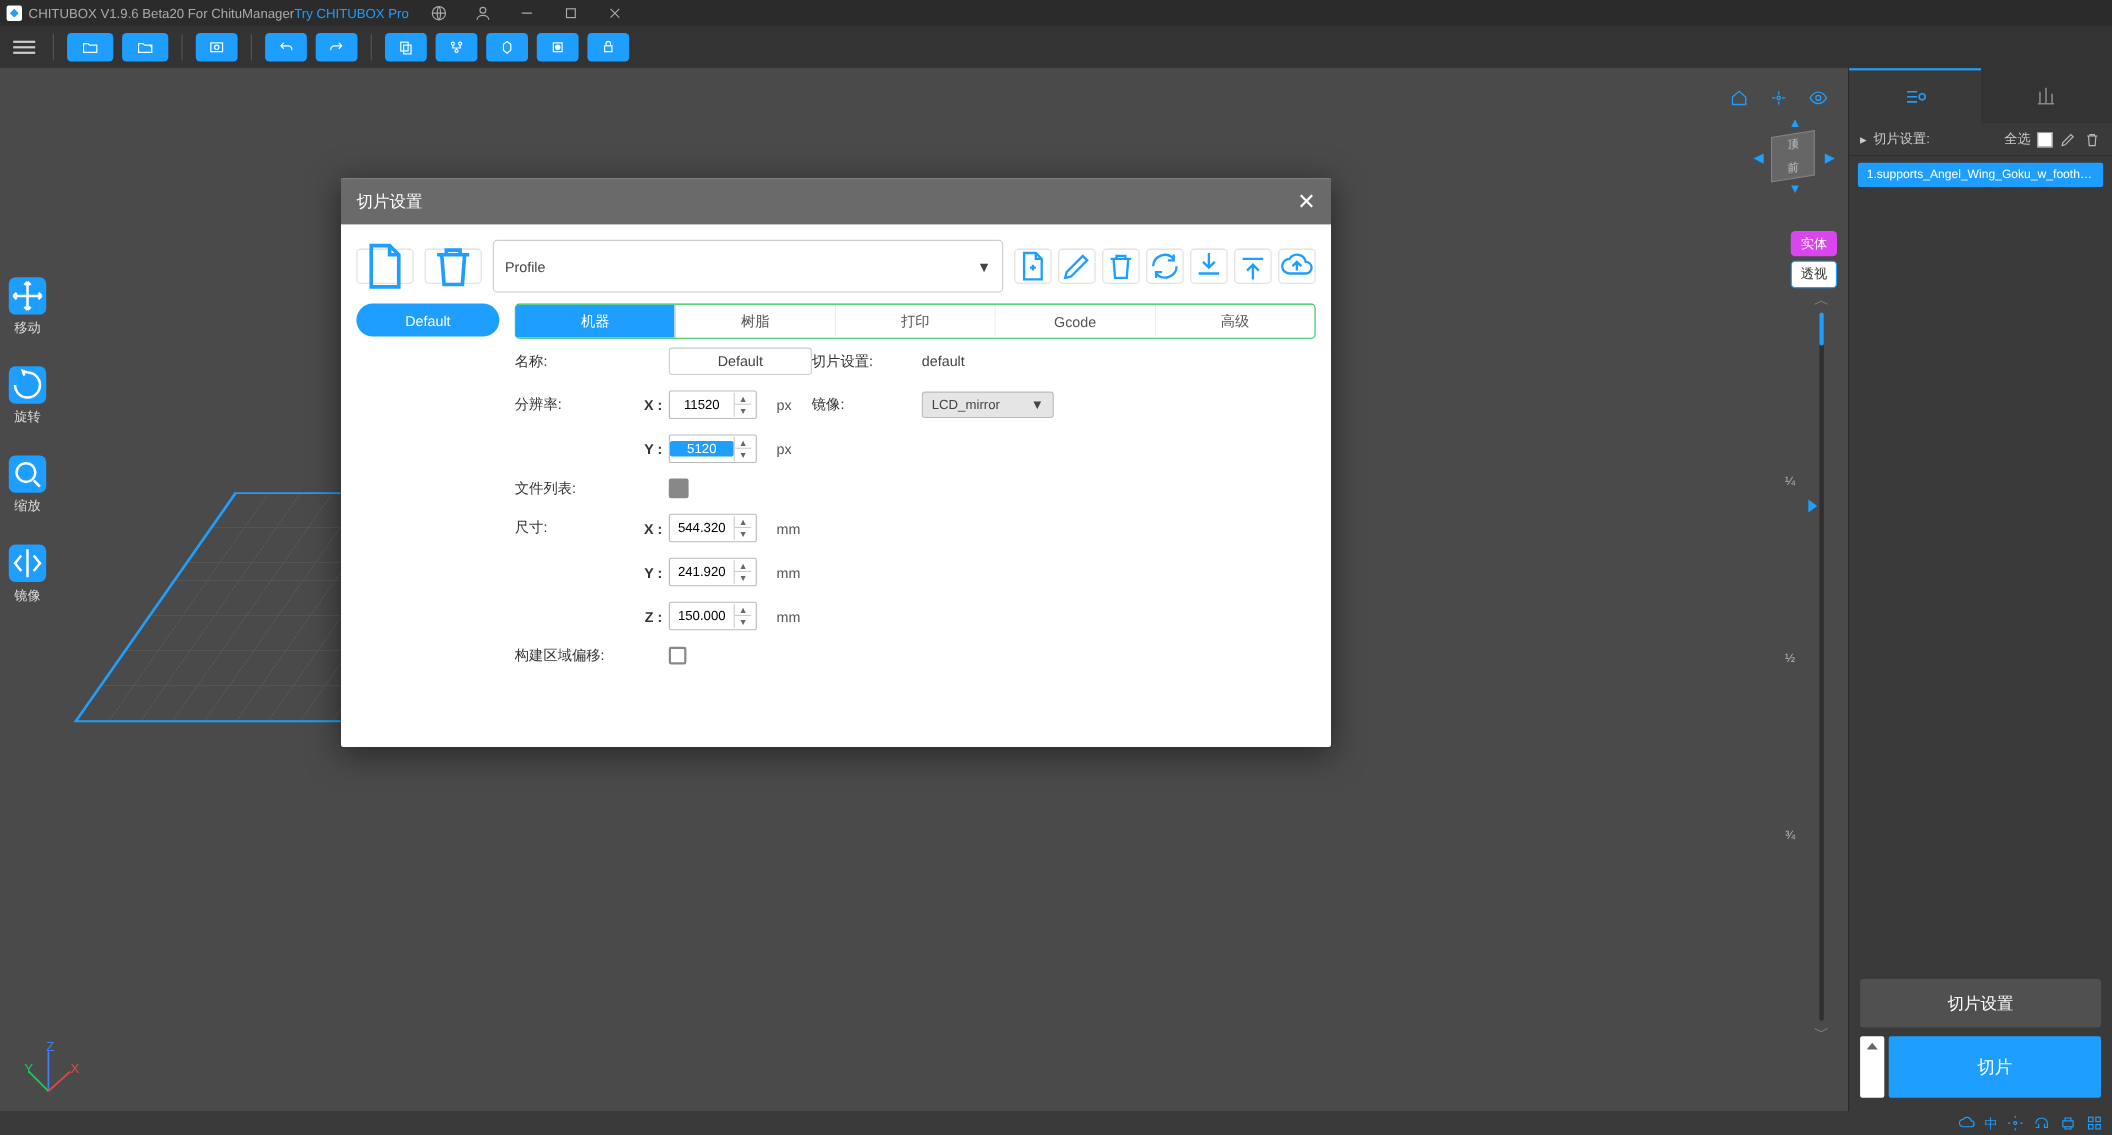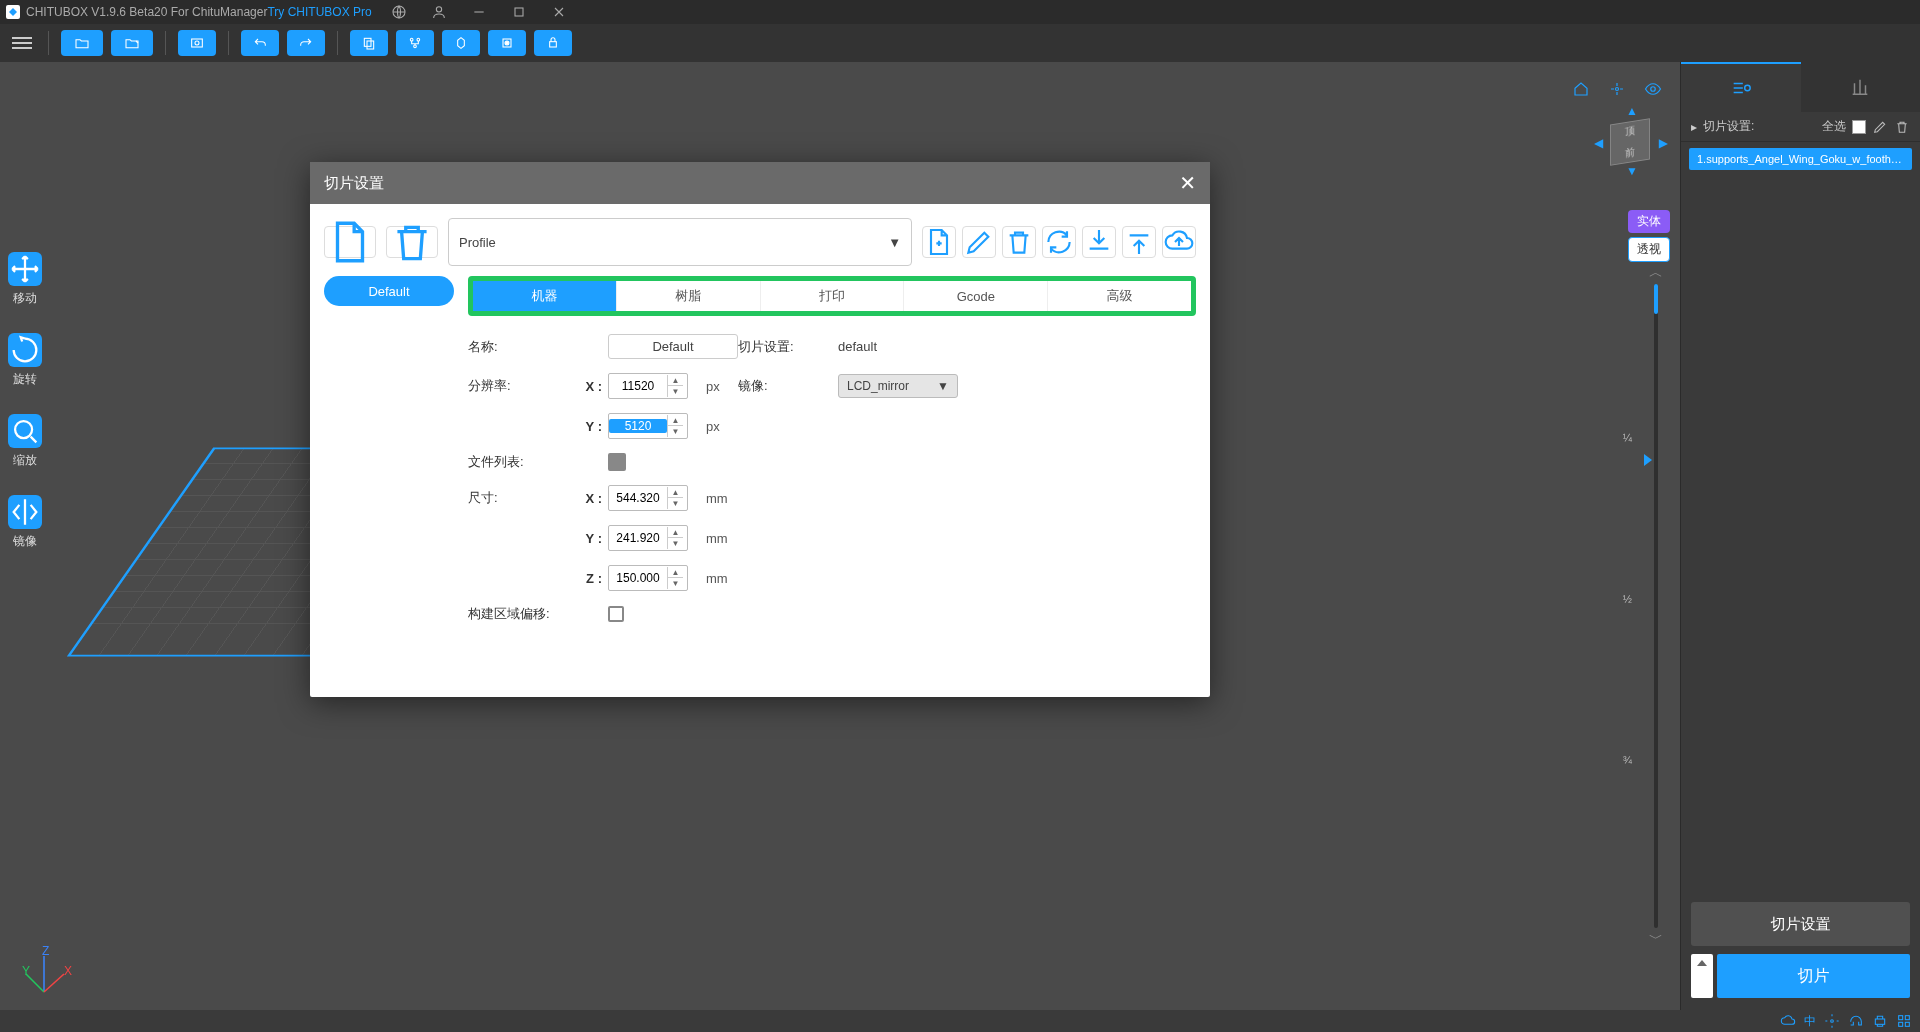--- a/index.html
+++ b/index.html
@@ -51,21 +51,21 @@
 .vp-icons .ic { width: 18px; height: 18px; cursor: pointer; display:flex; align-items:center; justify-content:center; }
 .view-cube { position: absolute; top: 44px; right: 14px; width: 70px; height: 70px; }
 .view-cube .cube { position:absolute; top:14px; left:12px; width:44px; height:44px; background:#666; border:1px solid #888; transform: rotateX(20deg) rotateY(-25deg); display:flex; align-items:center; justify-content:center; color:#ccc; font-size:11px;}
 .view-cube .arrow{position:absolute; color:#1e9fff; font-size:12px;}
 .view-cube .arrow.up{top:-2px; left:30px;} .view-cube .arrow.down{bottom:-2px; left:30px;}
 .view-cube .arrow.left{top:30px; left:-2px;} .view-cube .arrow.right{top:30px; right:-2px;}
 
 
 .badge-col { position: absolute; top: 148px; right: 10px; display: flex; flex-direction: column; gap: 4px; }
 .badge { padding: 3px 8px; border-radius: 4px; font-size: 12px; text-align: center; cursor: pointer; }
-.badge.solid { background: #8b5cf6; color: #fff; }
+.badge.solid { background: #d946ef; color: #fff; }
 .badge.outline { background: #fff; color: #333; border: 1px solid #1e9fff; }
 
 
 .vruler { position: absolute; right: 12px; top: 200px; bottom: 60px; width: 24px; display: flex; flex-direction: column; align-items: center; }
 .vruler .chev { color: #888; cursor: pointer; font-size: 14px; margin: 2px 0;}
 .vruler .track { flex: 1; width: 4px; background: #2f2f2f; position: relative; border-radius: 2px; }
 .vruler .track .fill { position: absolute; left: 0; right: 0; top: 0; height: 30px; background: #1e9fff; border-radius: 2px;}
 .vruler .tick { position: absolute; right: 26px; font-size: 11px; color: #bbb; }
 .vruler .handle { position:absolute; left:-10px; width:0;height:0; border-top:6px solid transparent; border-bottom:6px solid transparent; border-left:8px solid #1e9fff; }
 
@@ -74,21 +74,21 @@
 .rp-tabs { height: 50px; display: flex; }
 .rp-tab { flex: 1; display: flex; align-items: center; justify-content: center; background: #333; cursor: pointer; color:#888;}
 .rp-tab.active { background: #3a3a3a; color: #1e9fff; border-top: 2px solid #1e9fff; }
 .rp-header { display: flex; align-items: center; padding: 6px 10px; gap: 6px; color: #ccc; border-bottom: 1px solid #2e2e2e; font-size:12px;}
 .rp-header .sp { flex: 1; }
 .rp-header .chk { width: 14px; height: 14px; background: #fff; border: 1px solid #999; }
 .rp-header .hic { width:16px;height:16px;color:#bbb;display:flex;align-items:center;justify-content:center;cursor:pointer;}
 .file-item { margin: 6px 8px; padding: 5px 8px; background: #1e9fff; color: #fff; font-size: 11px; border-radius: 2px; white-space: nowrap; overflow: hidden; text-overflow: ellipsis; cursor:pointer;}
 .rp-spacer { flex: 1; }
 .rp-btn { margin: 8px 10px; height: 44px; background: #505050; color: #fff; display: flex; align-items: center; justify-content: center; border-radius: 3px; cursor: pointer; font-size: 15px; }
-.rp-slice-row { margin: 0 10px 12px 10px; height: 44px; display: flex; gap: 4px; }
+.rp-slice-row { margin: 0 10px 12px 10px; height: 56px; display: flex; gap: 4px; }
 .rp-slice-side { width: 22px; background: #fff; border-radius: 2px; position:relative; }
 .rp-slice-side::after{content:'';position:absolute;top:6px;left:6px;width:0;height:0;border-left:5px solid transparent;border-right:5px solid transparent;border-bottom:6px solid #666;}
 .rp-slice-main { flex: 1; background: #1e9fff; color: #fff; display: flex; align-items: center; justify-content: center; border-radius: 2px; cursor: pointer; font-size: 16px; }
 
 
 .statusbar { position: absolute; bottom: 0; left: 0; right: 0; height: 22px; background: #3a3a3a; display: flex; align-items: center; justify-content: flex-end; padding: 0 8px; gap: 8px; color: #1e9fff; font-size: 12px;}
 .statusbar .sic{display:flex;align-items:center;}
 
 
 .dialog-mask { position: absolute; top: 100px; left: 310px; width: 900px; background: #fff; border-radius: 2px; box-shadow: 0 6px 30px rgba(0,0,0,0.5); color: #333; }
@@ -97,21 +97,21 @@
 .dlg-title .x { cursor: pointer; font-size: 20px; }
 .dlg-body { padding: 14px; }
 .dlg-row1 { display: flex; gap: 10px; align-items: center; margin-bottom: 10px; }
 .sq-btn { width: 52px; height: 32px; border: 1px solid #ddd; border-radius: 4px; display: flex; align-items: center; justify-content: center; color: #1e9fff; cursor: pointer; background:#fff;}
 .profile-select { flex: 1; height: 48px; border: 1px solid #ccc; border-radius: 4px; display: flex; align-items: center; padding: 0 10px; justify-content: space-between; cursor: pointer; background:#fff; color:#444;}
 .icon-row { display: flex; gap: 6px; }
 .dlg-cols { display: flex; gap: 14px; }
 .dlg-left { width: 130px; }
 .pill { height: 30px; border-radius: 15px; display: flex; align-items: center; justify-content: center; cursor: pointer; font-size: 13px; }
 .pill.blue { background: #1e9fff; color: #fff; }
-.tab-row { display: flex; border: 5px solid #22c55e; border-radius: 4px; overflow: hidden; margin-bottom: 18px; }
+.tab-row { display: flex; border: 1px solid #22c55e; border-radius: 4px; overflow: hidden; margin-bottom: 8px; }
 .tab { flex: 1; height: 30px; display: flex; align-items: center; justify-content: center; cursor: pointer; color: #555; font-size:13px; border-right:1px solid #eee;}
 .tab:last-child{border-right:none;}
 .tab.active { background: #1e9fff; color: #fff; }
 .form { display: grid; grid-template-columns: 110px 30px 90px 40px 100px 120px; row-gap: 14px; align-items: center; font-size: 13px; color: #444; }
 .form .lbl { color: #333; }
 .form .axis-l { text-align: right; padding-right: 6px; font-weight: bold; color:#333;}
 .num-input { width: 80px; height: 26px; border: 1px solid #bbb; border-radius: 2px; display: flex; align-items: center; background:#fff; }
 .num-input input { border: none; width: 58px; text-align: center; font-size: 12px; outline: none; background:transparent;}
 .num-input.sel input{ background:#1e9fff; color:#fff; border-radius:2px;}
 .num-input .spin { width: 16px; display: flex; flex-direction: column; border-left: 1px solid #ccc; }

